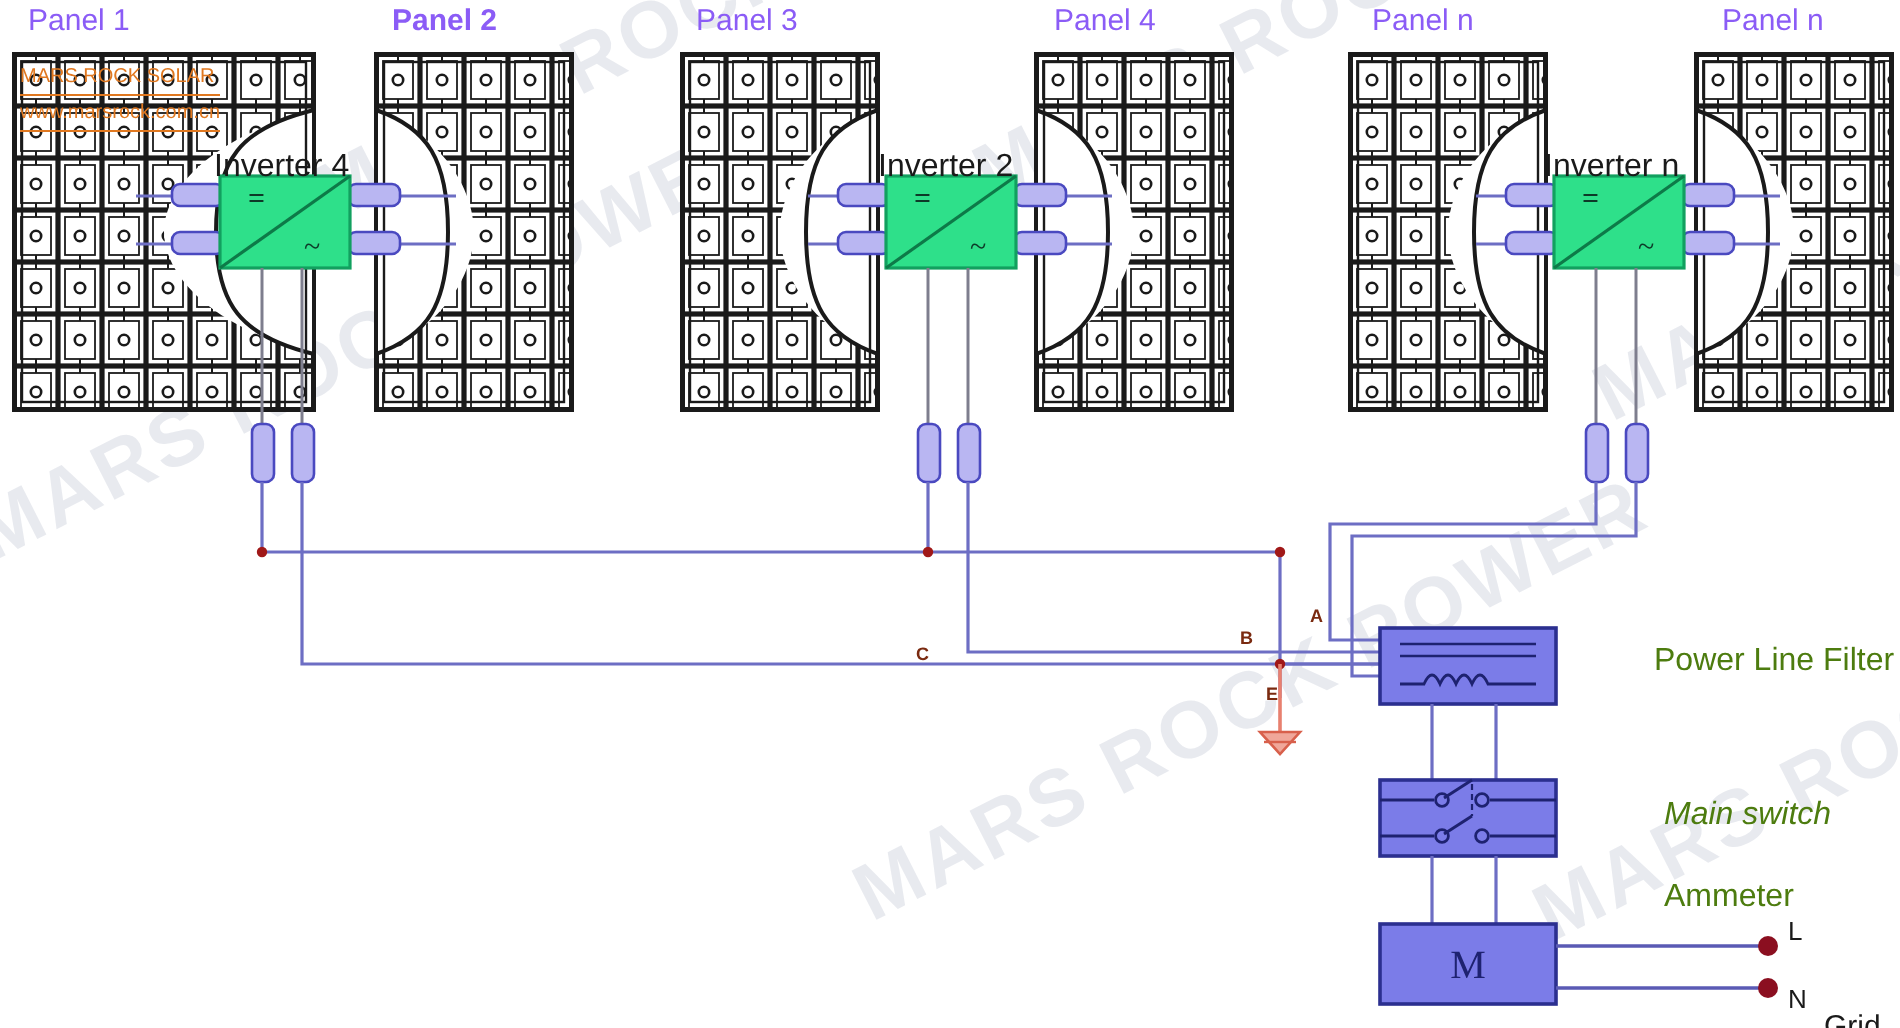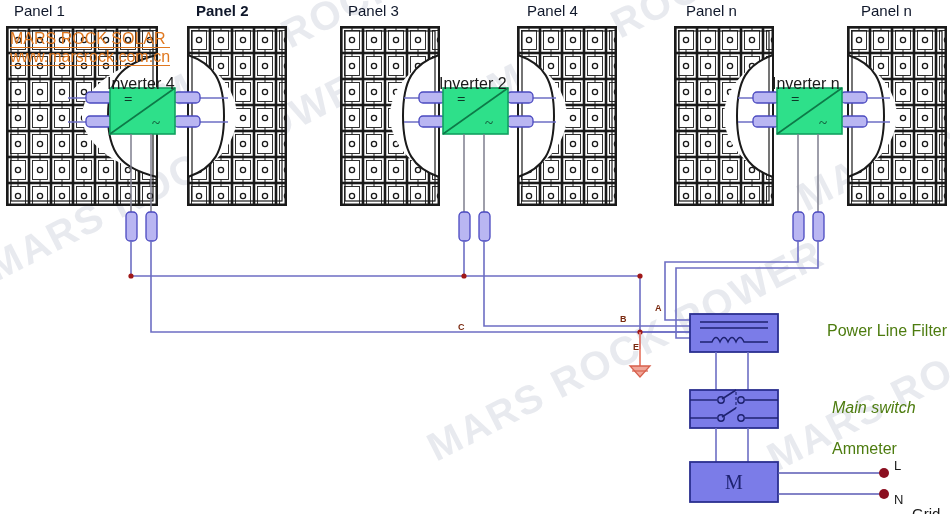--- a/index.html
+++ b/index.html
@@ -1,26 +1,26 @@
 <!DOCTYPE html>
 <html><head>
 <meta charset="utf-8">
 <style>
   html,body{margin:0;padding:0;background:#ffffff;}
   body{width:950px;height:514px;overflow:hidden;
        font-family:"Liberation Sans",sans-serif;}
   #stage{position:relative;width:950px;height:514px;background:#fff;}
   svg.layer{position:absolute;left:0;top:0;width:950px;height:514px;}
-  .panel-title{position:absolute;font-size:15px;color:#0f172a;white-space:nowrap;}
+  .panel-title{position:absolute;font-size:15px;color:#8b5cf6;white-space:nowrap;}
   .inv-title{position:absolute;font-size:16px;color:#1a1a1a;white-space:nowrap;}
   .comp-label{position:absolute;font-size:16px;color:#4d7c0f;white-space:nowrap;margin-left:36px;}
   .term-label{position:absolute;font-size:13px;color:#1a1a1a;white-space:nowrap;}
   .grid-label{position:absolute;font-size:15px;color:#1a1a1a;white-space:nowrap;margin-top:32px;}
   .node-label{position:absolute;font-size:9px;color:#7a2a10;white-space:nowrap;font-weight:bold;}
-  .logo{position:absolute;left:10px;top:30px;color:#e07820;font-size:16px;
+  .logo{position:absolute;left:10px;top:30px;color:#e07820;font-size:10px;
         line-height:17px;white-space:nowrap;font-family:"Liberation Sans",sans-serif;}
   .logo div{border-bottom:1px solid #e07820;}
   .wm{position:absolute;color:rgba(120,130,160,.17);font-size:40px;font-weight:bold;
       letter-spacing:2px;white-space:nowrap;transform-origin:left top;
       transform:rotate(-27deg);pointer-events:none;}
 </style>
 </head>
 <body>
 
 <div id="stage">

